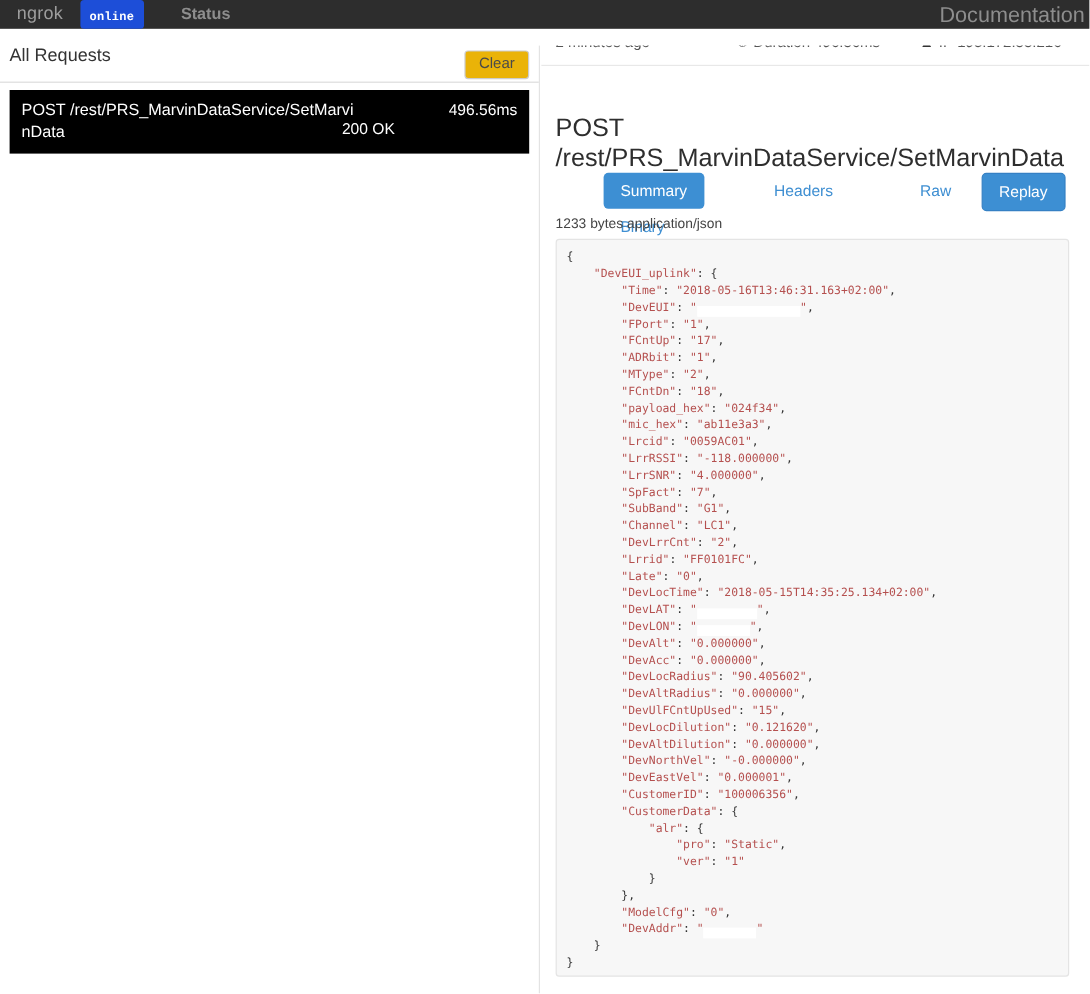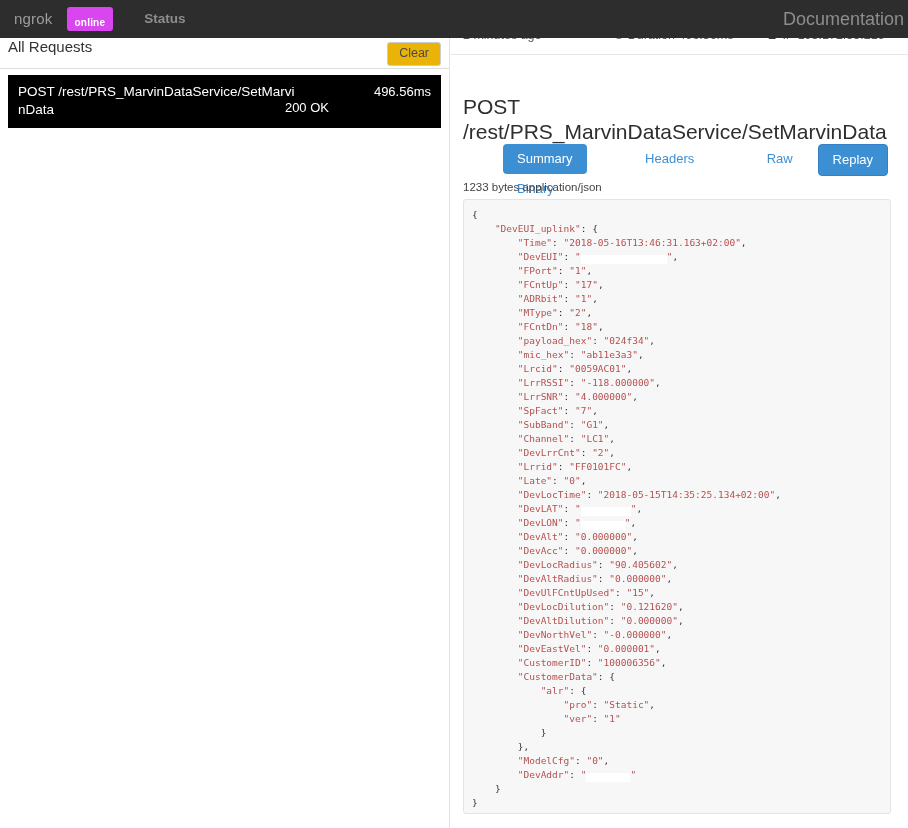--- a/index.html
+++ b/index.html
@@ -6,33 +6,34 @@
     margin: 0; padding: 0;
     width: 908px; height: 828px;
     background: #ffffff;
     font-family: "Liberation Sans", sans-serif;
     overflow: hidden;
   }
   #app { position: relative; width: 908px; height: 828px; }
 
   
   .navbar {
-    position: absolute; top: 0; left: 0; width: 908px; height: 38px;
+    position: absolute; top: 0; left: 0; width: 908px; height: 24px;
     background: #2d2d2d;
     display: flex; align-items: center;
   }
   .brand {
     color: #9d9d9d; font-size: 15px; padding: 0 14px 0 14px;
     letter-spacing: .2px; line-height: 38px;
   }
   .badge-online {
-    background: #d946ef; color: #ffffff; font-size: 10px;
+    background: #1d4ed8; color: #ffffff; font-size: 10px;
     font-weight: bold; border-radius: 3px;
     padding: 10px 8px 3px 8px; margin-right: 14px;
     letter-spacing: .2px;
+    font-family: Liberation Mono, monospace;
   }
   .navtab {
     height: 38px; line-height: 38px; padding: 0 17px;
     font-size: 13.5px; color: #8d8d8d; font-weight: bold;
   }
   .navtab.active { background: #1c1c1c; color: #ffffff; }
   .nav-spacer { flex: 1 1 auto; }
   .navlink {
     color: #8d8d8d; font-size: 18px; padding-right: 4px; line-height: 38px;
   }

